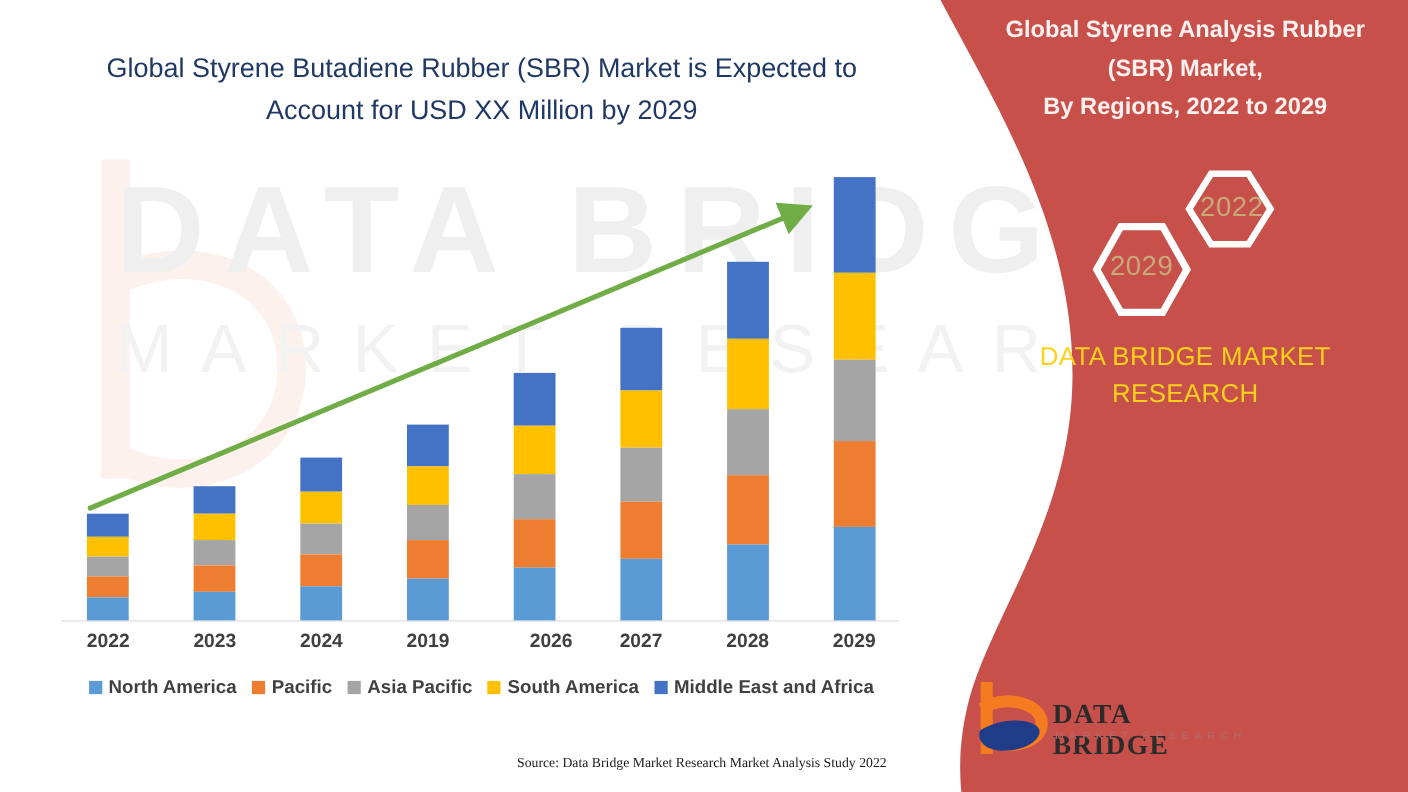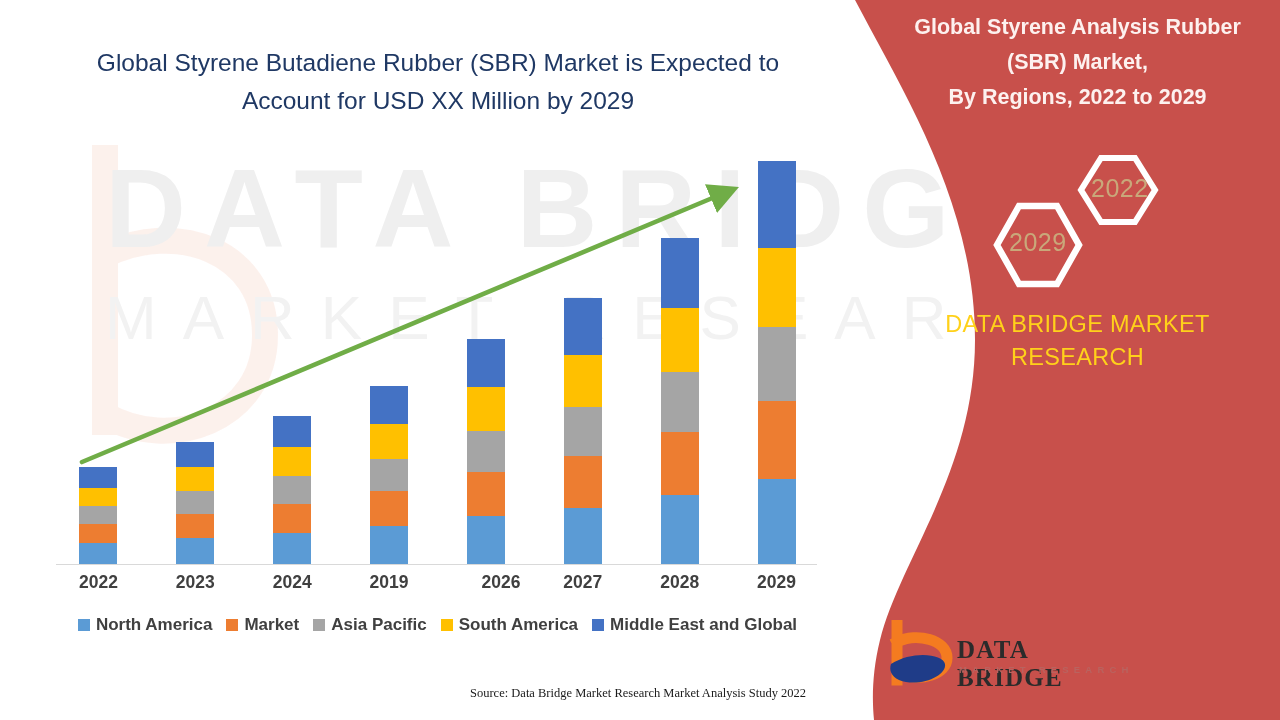--- a/index.html
+++ b/index.html
@@ -166,33 +166,33 @@
       <div class="yr" style="left: 691.562px;">2029</div>
     </div>
 
   <div class="legend" id="legend">
       <div class="lg-item">
         <span class="lg-sw" style="background: rgb(91, 155, 213);"></span>
         <span class="lg-tx">North America</span>
       </div>
       <div class="lg-item">
         <span class="lg-sw" style="background: rgb(237, 125, 49);"></span>
-        <span class="lg-tx">Market</span>
+        <span class="lg-tx">Pacific</span>
       </div>
       <div class="lg-item">
         <span class="lg-sw" style="background: rgb(165, 165, 165);"></span>
         <span class="lg-tx">Asia Pacific</span>
       </div>
       <div class="lg-item">
         <span class="lg-sw" style="background: rgb(255, 192, 0);"></span>
         <span class="lg-tx">South America</span>
       </div>
       <div class="lg-item">
         <span class="lg-sw" style="background: rgb(68, 114, 196);"></span>
-        <span class="lg-tx">Middle East and Global</span>
+        <span class="lg-tx">Middle East and Africa</span>
       </div>
     </div>
 
   <div class="foot foot-src">Source: Data Bridge Market Research Market Analysis Study 2022</div>
 
   <svg id="panel" viewBox="0 0 1280 720" preserveAspectRatio="none">
     <path d="M855,0 C905,95 975,205 975,340 C975,470 900,560 880,640 C872,672 872,700 874,720 L1280,720 L1280,0 Z" fill="#C8504B"></path>
   </svg>
 
   <div class="rp-content">

